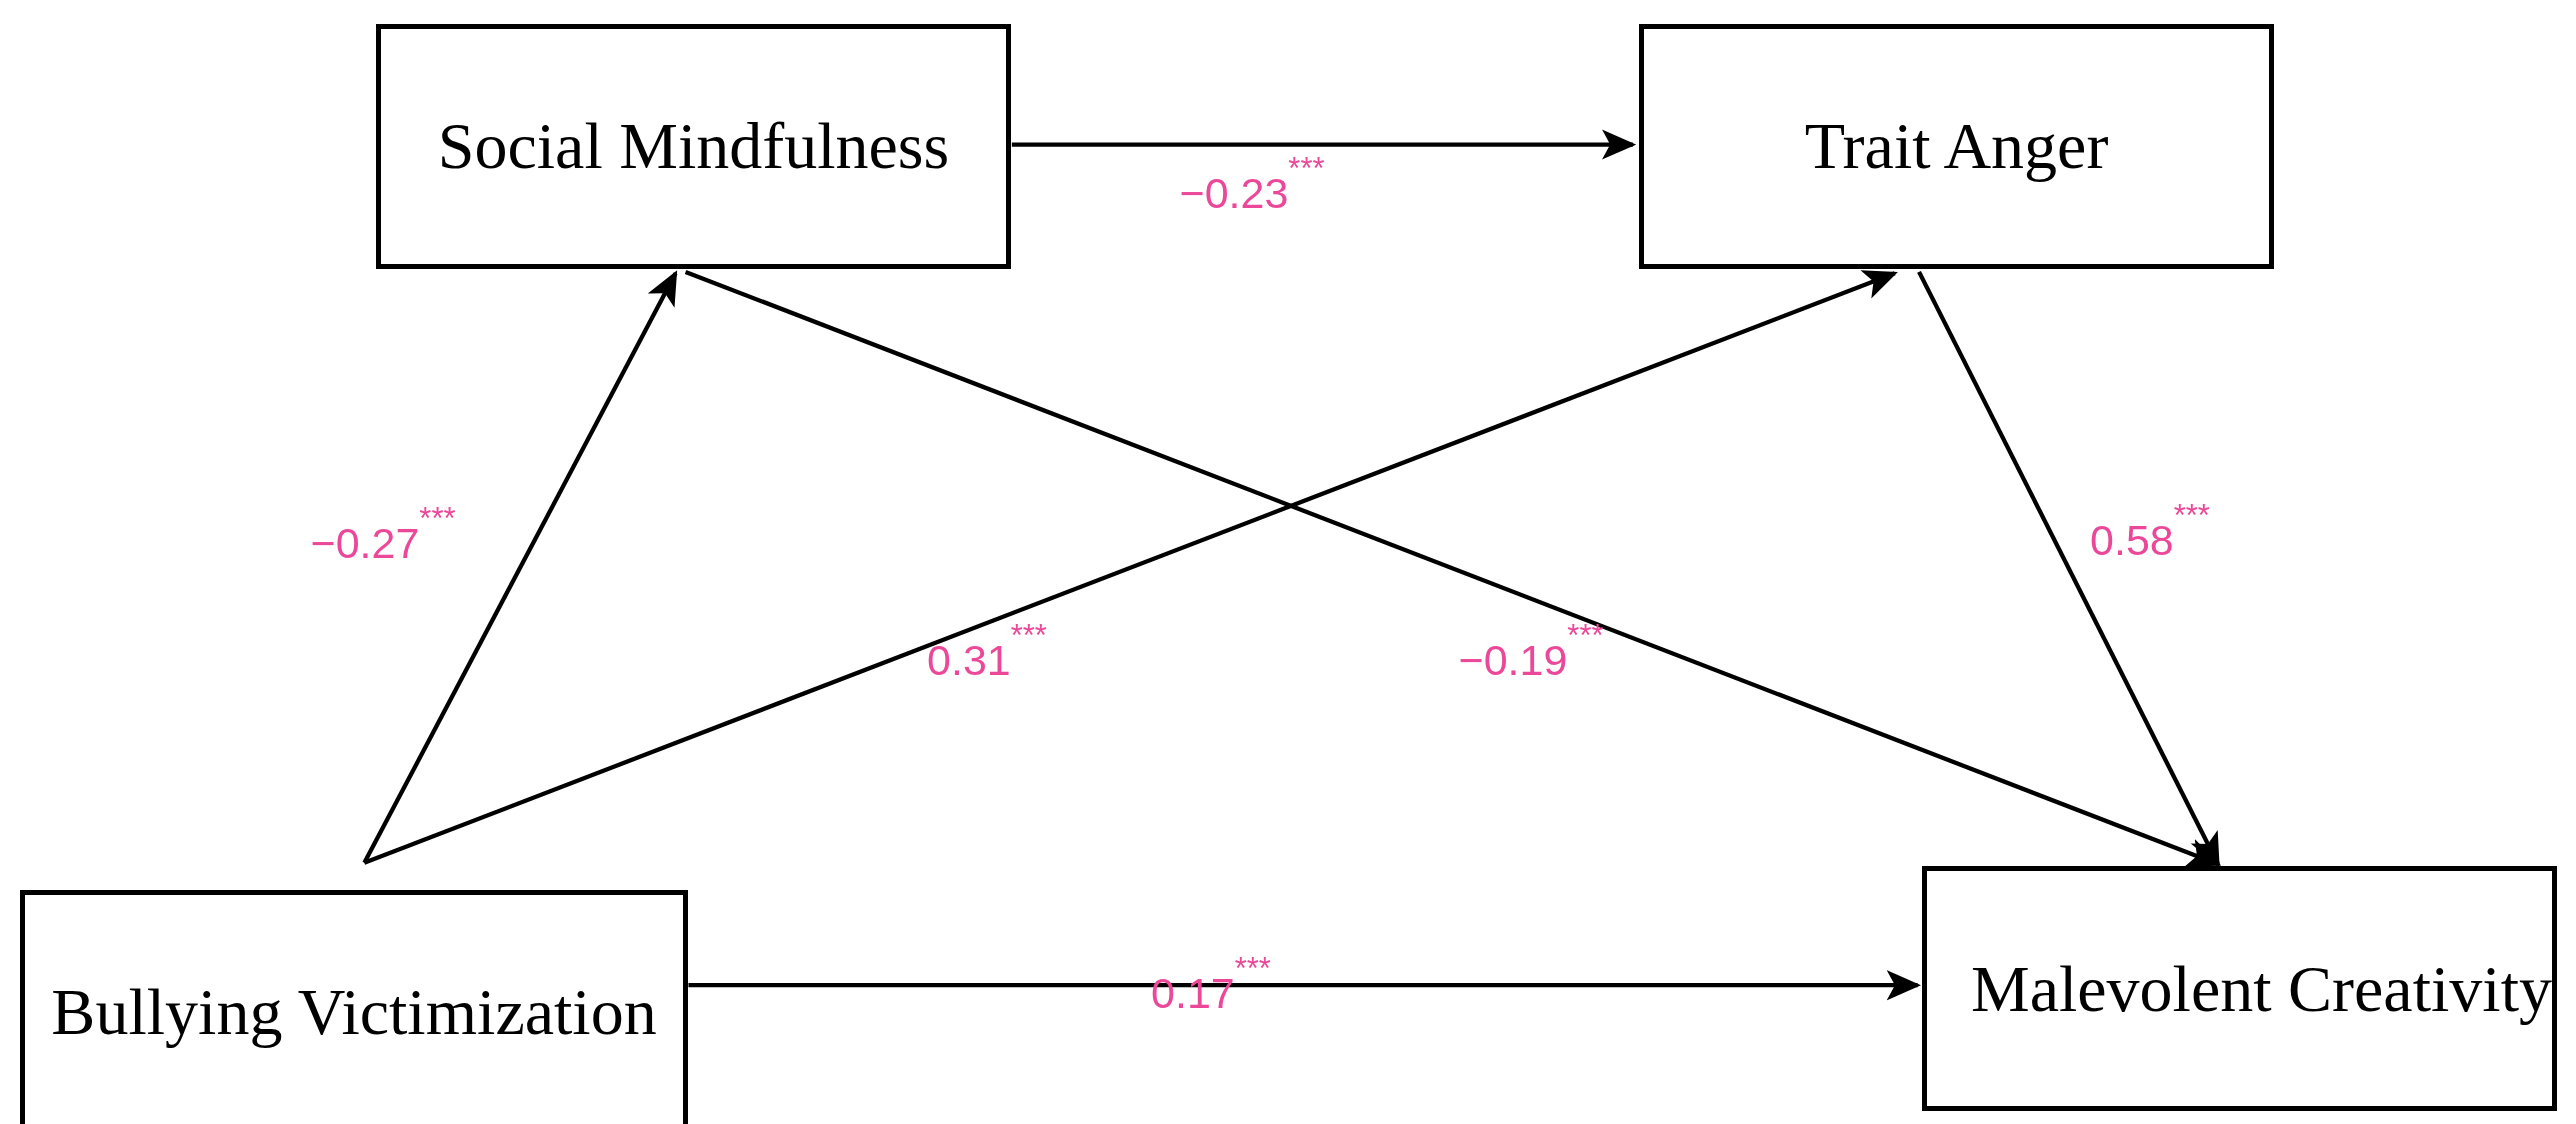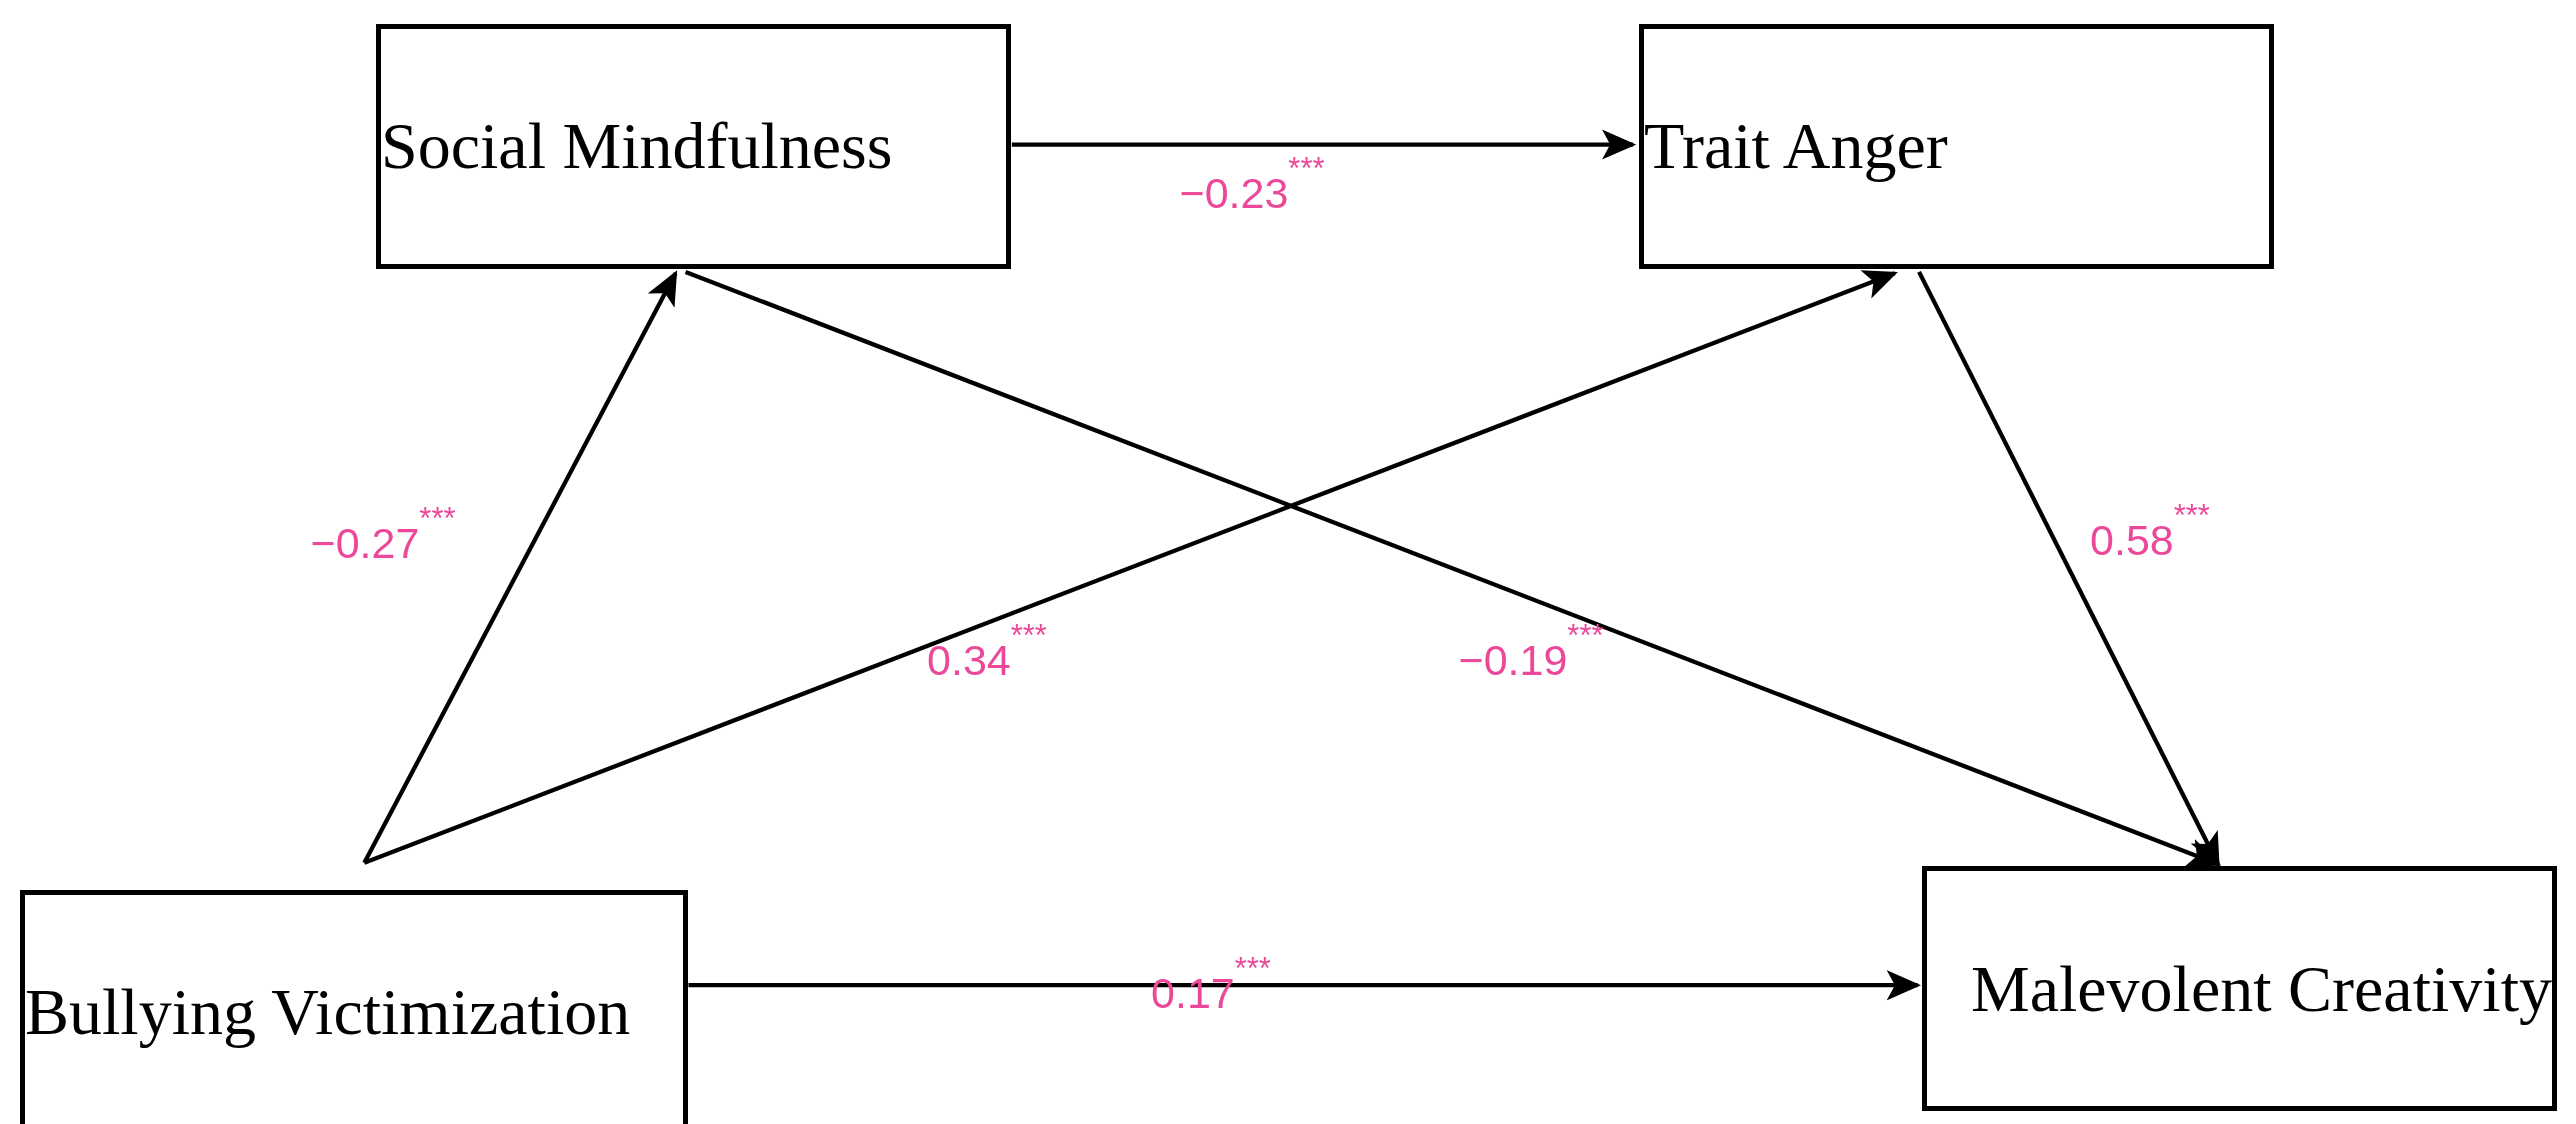--- a/index.html
+++ b/index.html
@@ -26,21 +26,21 @@
     stroke: #000000;
     stroke-width: 6;
   }
   .node {
     position: absolute;
     box-sizing: border-box;
     border: 5px solid #000000;
     background: #ffffff;
     display: flex;
     align-items: center;
-    justify-content: flex-start;
+    justify-content: center;
     white-space: nowrap;
   }
   .node span {
     font-family: "Liberation Serif", serif;
     font-size: 66px;
     color: #000000;
   }
   .node-sm { left: 376px;  top: 23.6px;   width: 635px; height: 245px; }
   .node-ta { left: 1639px; top: 23.6px;   width: 635px; height: 245px; }
   .node-bv { left: 20px;   top: 890px; width: 668px; height: 244px; }
@@ -104,21 +104,21 @@
 
   <div class="edge-label lbl-sm-ta">
     <span>−0.23</span><sup>***</sup>
   </div>
 
   <div class="edge-label lbl-bv-sm">
     <span>−0.27</span><sup>***</sup>
   </div>
 
   <div class="edge-label lbl-bv-ta">
-    <span>0.34</span><sup>***</sup>
+    <span>0.31</span><sup>***</sup>
   </div>
 
   <div class="edge-label lbl-sm-mc">
     <span>−0.19</span><sup>***</sup>
   </div>
 
   <div class="edge-label lbl-ta-mc">
     <span>0.58</span><sup>***</sup>
   </div>
 

